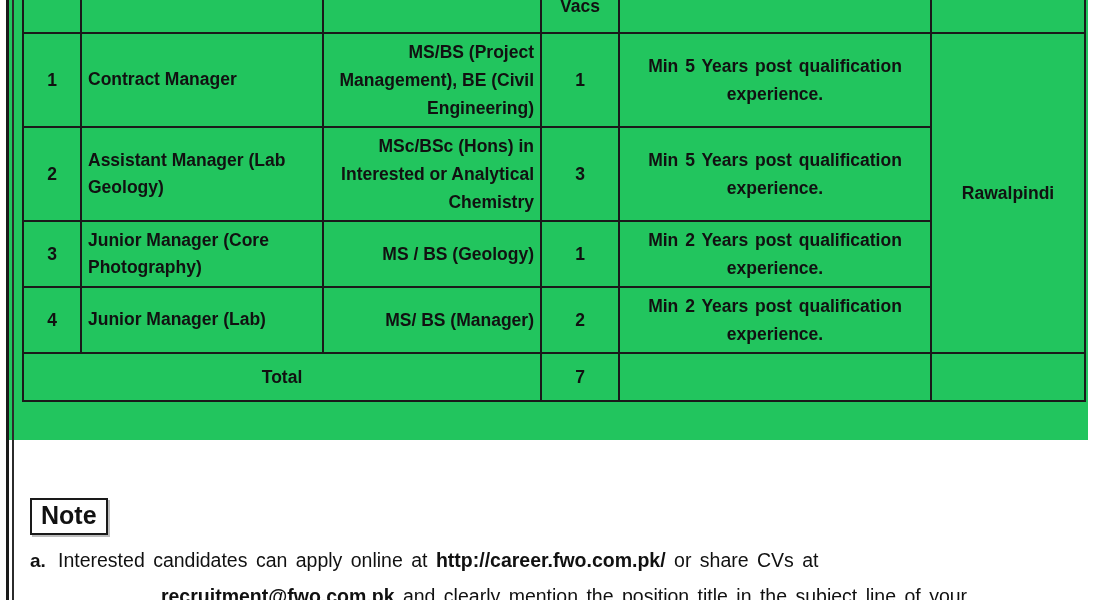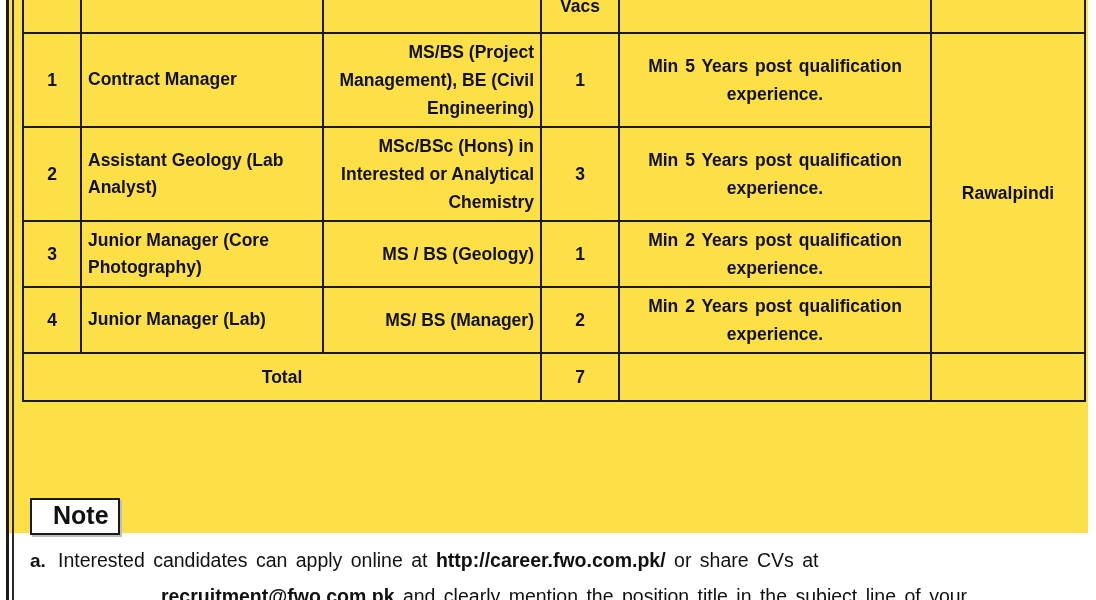--- a/index.html
+++ b/index.html
@@ -10,22 +10,22 @@
   body {
     width: 1096px;
     height: 600px;
     overflow: hidden;
     font-family: "Liberation Sans", sans-serif;
     color: #111111;
   }
   .page {
     position: relative;
     width: 1096px;
-    height: 533px;
-    background: #fde047;
+    height: 440px;
+    background: #22c55e;
   }
   
   .edge-left {
     position: absolute;
     left: 0px;
     top: 0px;
     width: 6px;
     height: 600px;
     background: #ffffff;
     border-right: 3px solid #1a1a1a;
@@ -113,21 +113,21 @@
 
   .note-wrap {
     position: absolute;
     left: 30px;
     top: 498px;
     width: 1040px;
   }
   .note-box {
     display: inline-block;
     border: 2px solid #1a1a1a;
-    padding: 3px 9px 5px 21px;
+    padding: 3px 9px 5px 9px;
     font-size: 25px;
     font-weight: bold;
     line-height: 1;
     background: #ffffff;
     box-shadow: 2px 2px 0 #bdbdbd;
   }
   .note-lines {
     margin-top: 11px;
     font-size: 19.5px;
     color: #111111;
@@ -191,21 +191,21 @@
         <td class="sn">1</td>
         <td class="pos">Contract Manager</td>
         <td class="qual">MS/BS (Project Management), BE (Civil Engineering)</td>
         <td class="vacs">1</td>
         <td class="exp">Min 5 Years post qualification experience.</td>
         <td class="loc" rowspan="4">Rawalpindi</td>
       </tr>
 
       <tr>
         <td class="sn">2</td>
-        <td class="pos">Assistant Geology (Lab Analyst)</td>
+        <td class="pos">Assistant Manager (Lab Geology)</td>
         <td class="qual">MSc/BSc (Hons) in Interested or Analytical Chemistry</td>
         <td class="vacs">3</td>
         <td class="exp">Min 5 Years post qualification experience.</td>
       </tr>
 
       <tr>
         <td class="sn">3</td>
         <td class="pos">Junior Manager (Core Photography)</td>
         <td class="qual">MS / BS (Geology)</td>
         <td class="vacs">1</td>

